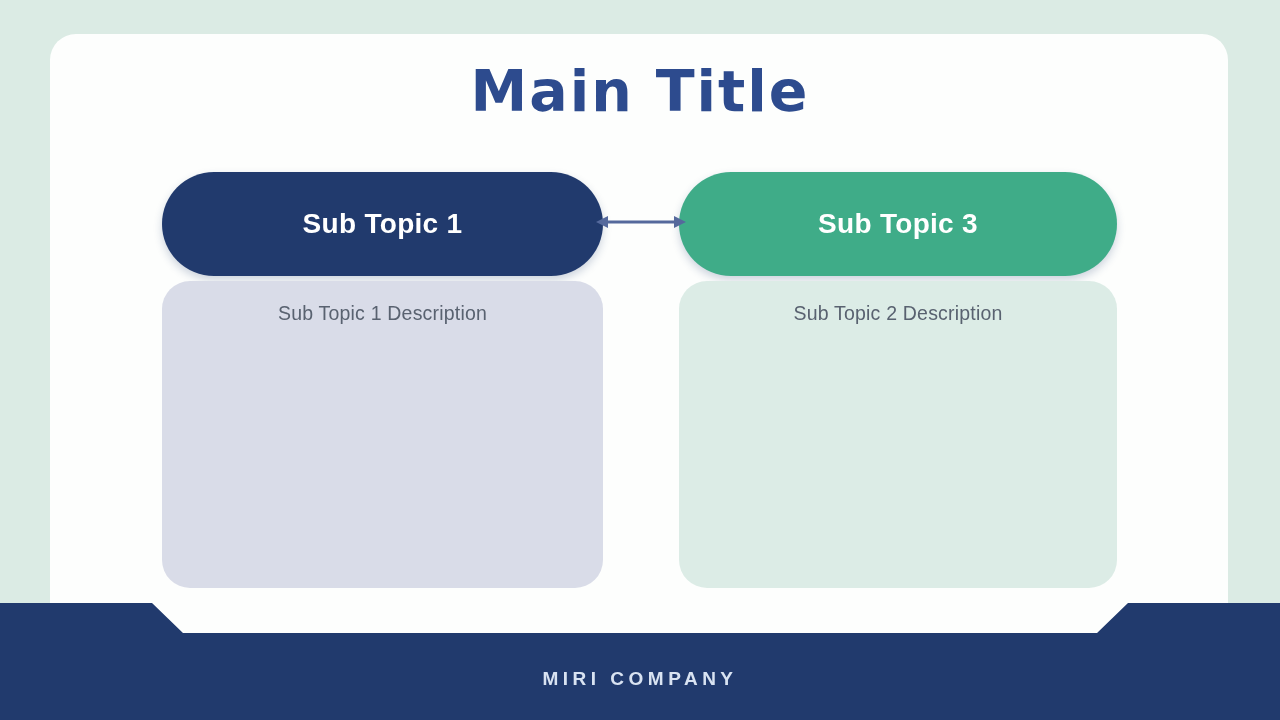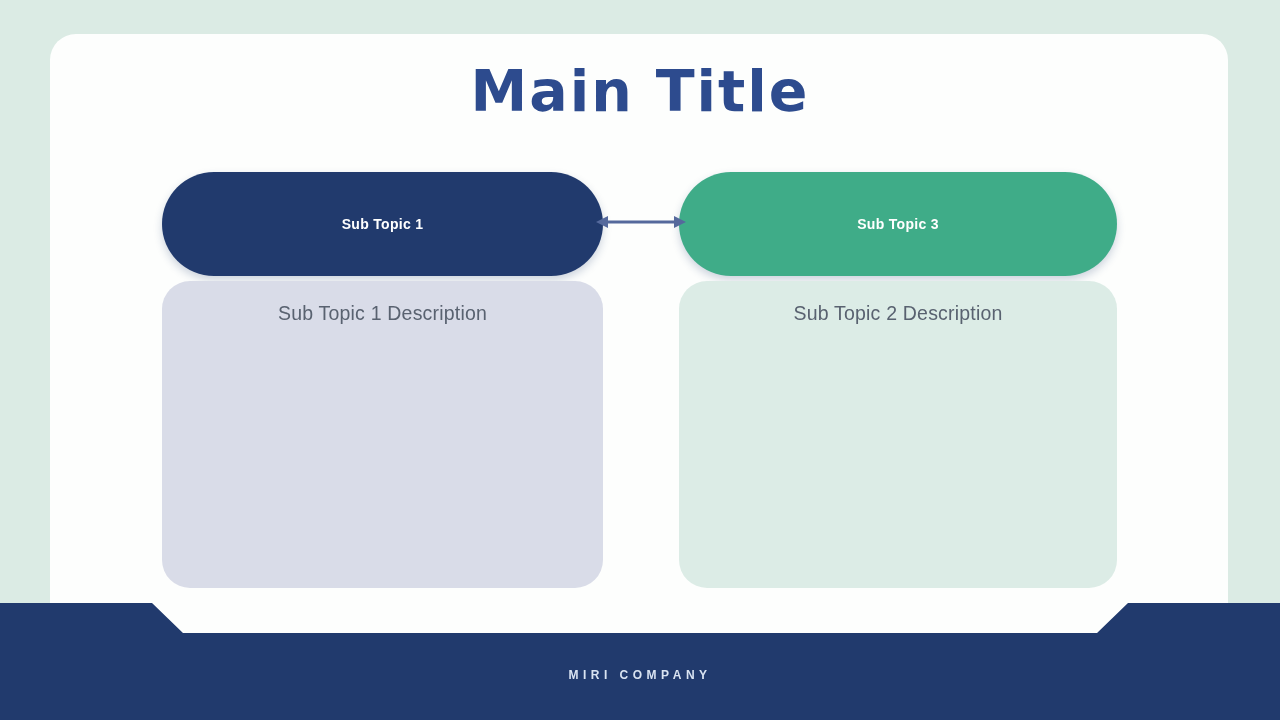--- a/index.html
+++ b/index.html
@@ -39,21 +39,21 @@
     width: 100%; height: 104px;
     border-radius: 52px;
     display: flex;
     align-items: center;
     justify-content: center;
     box-shadow: 0 4px 8px rgba(33, 58, 109, 0.22);
   }
   .pill span {
     color: #ffffff;
     font-weight: bold;
-    font-size: 14px;
+    font-size: 28px;
     letter-spacing: 0.3px;
   }
 
   .desc-box {
     position: absolute;
     left: 0; top: 109px;
     width: 100%; height: 307px;
     border-radius: 28px;
     text-align: center;
     padding-top: 21px;
@@ -74,21 +74,21 @@
     left: 0; top: 603px;
     width: 1280px; height: 117px;
   }
   .footer svg { position: absolute; left: 0; top: 0; display: block; }
 
   .footer-text {
     position: absolute;
     left: 0; top: 65px;
     width: 1280px;
     text-align: center;
-    font-size: 12px;
+    font-size: 19px;
     font-weight: bold;
     letter-spacing: 4.5px;
   }
 </style>
 </head>
 <body>
 
 <div class="slide" style="background-color: rgb(219, 235, 228);">
 
   <div class="card" style="background-color: rgb(253, 254, 253);"></div>

